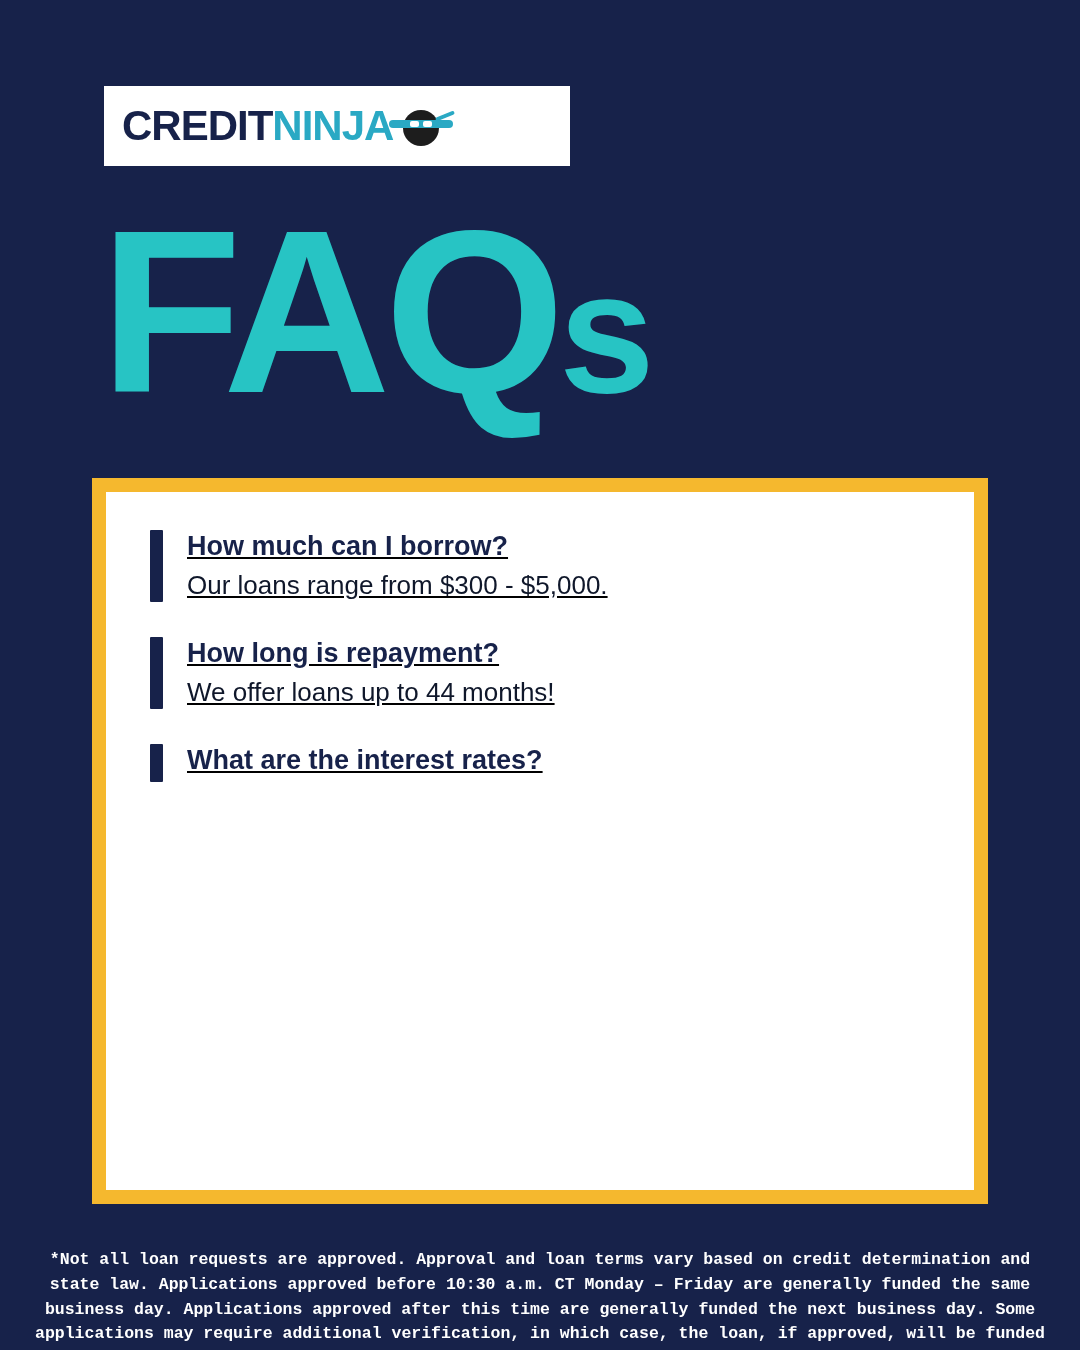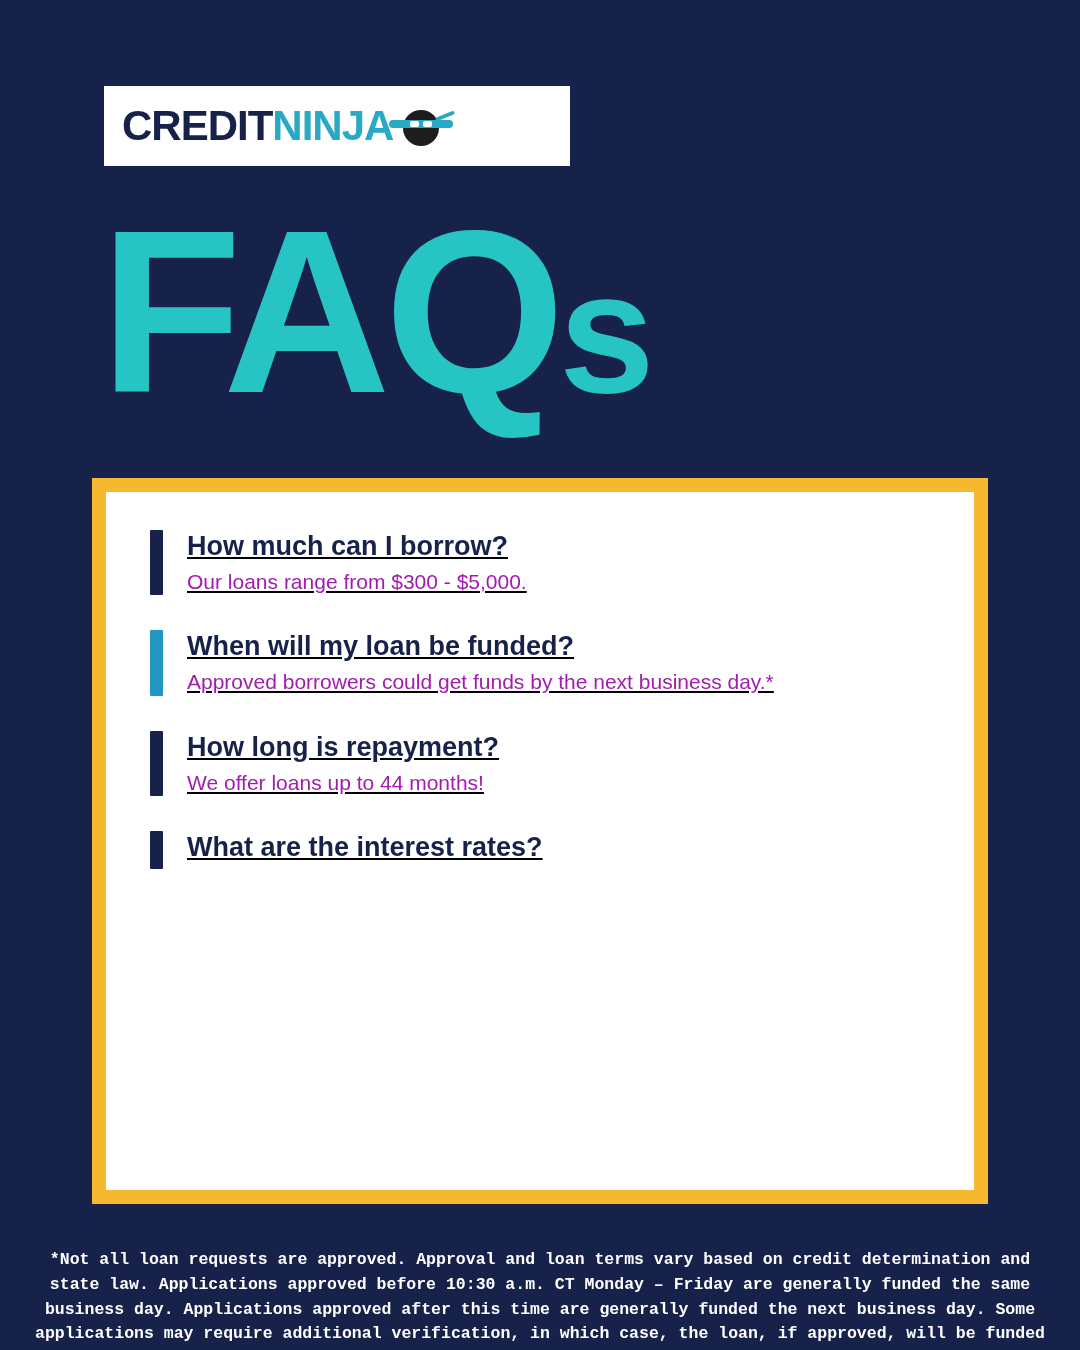--- a/index.html
+++ b/index.html
@@ -131,22 +131,22 @@
   }
   .faq-text { flex: 1; }
   .faq-q {
     font-size: 27px;
     font-weight: bold;
     color: #17224a;
     line-height: 1.25;
     margin-bottom: 4px;
   }
   .faq-a {
-    font-size: 21px;
-    color: #a21caf;
+    font-size: 26px;
+    color: #0f172a;
     line-height: 1.32;
     font-weight: normal;
   }
 
   
   .disclaimer {
     position: absolute;
     left: 0;
     top: 1248px;
     width: 1080px;
@@ -181,27 +181,20 @@
     <div class="card-inner">
 
       <div class="faq-item">
         <div class="faq-bar" style="background:#17224a"></div>
         <div class="faq-text">
           <div class="faq-q">How much can I borrow?</div>
           <div class="faq-a">Our loans range from $300 - $5,000.</div>
         </div>
       </div>
 
-      <div class="faq-item">
-        <div class="faq-bar" style="background:#2196c4"></div>
-        <div class="faq-text">
-          <div class="faq-q">When will my loan be funded?</div>
-          <div class="faq-a">Approved borrowers could get funds by the next business day.*</div>
-        </div>
-      </div>
 
       <div class="faq-item">
         <div class="faq-bar" style="background:#17224a"></div>
         <div class="faq-text">
           <div class="faq-q">How long is repayment?</div>
           <div class="faq-a">We offer loans up to 44 months!</div>
         </div>
       </div>
 
 

